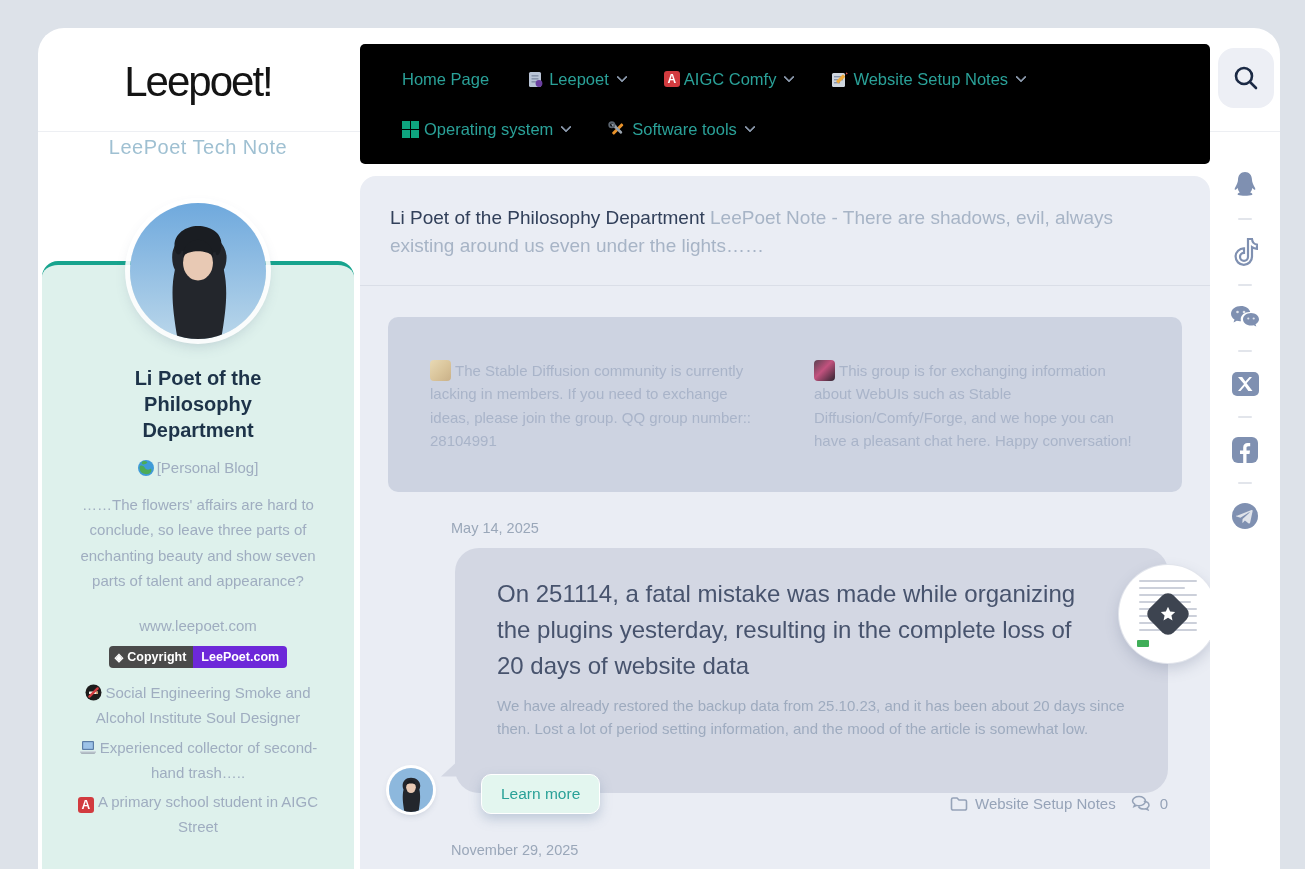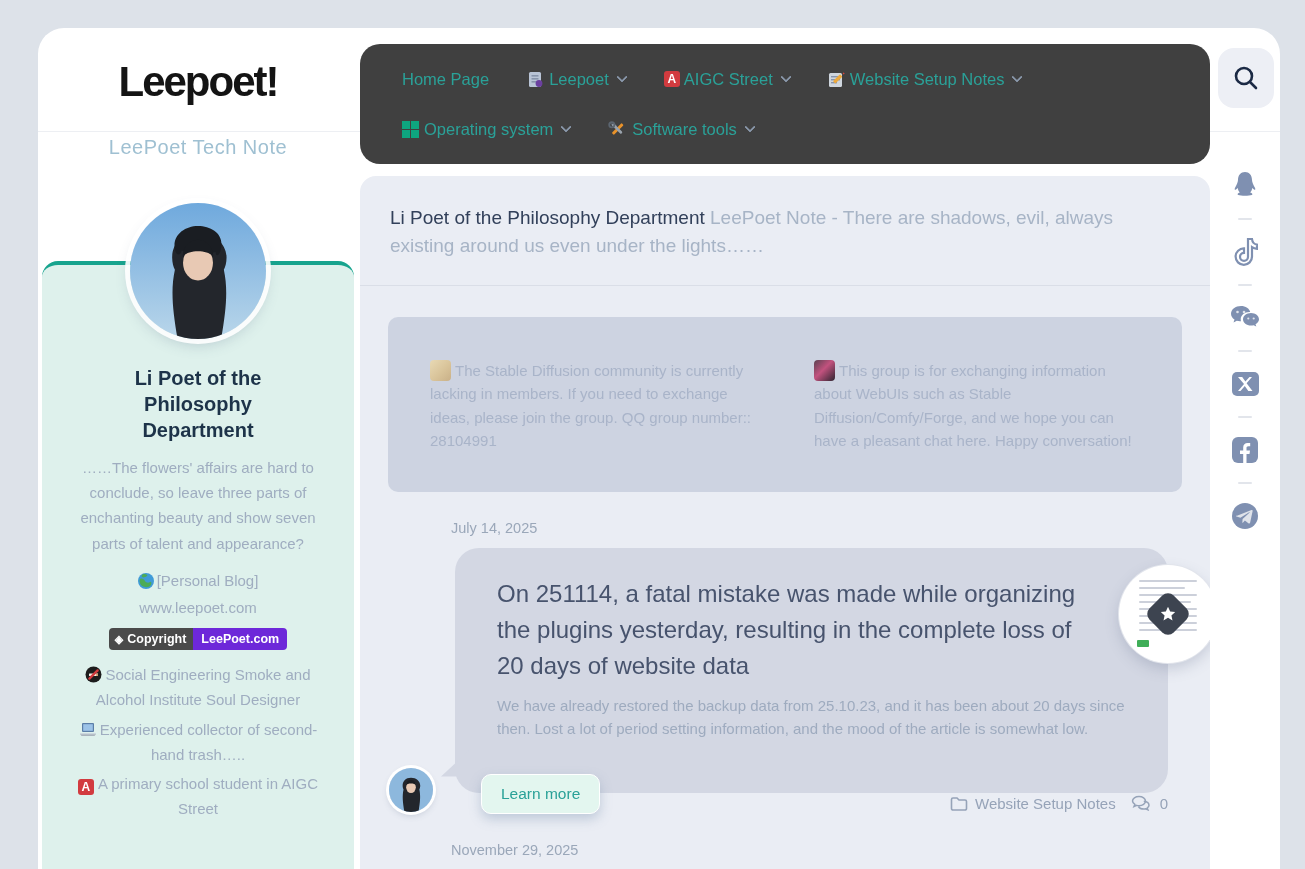--- a/index.html
+++ b/index.html
@@ -6,21 +6,21 @@
   html,body { width:1305px; height:869px; overflow:hidden; }
   body { background:#dde2e9; font-family:"Liberation Sans", sans-serif; position:relative; }
 
   .container { position:absolute; left:38px; top:28px; width:1242px; height:900px;
     background:#ffffff; border-radius:26px; overflow:hidden; }
 
   .header-divider { position:absolute; left:0; top:103px; width:100%; height:1px; background:#edeff3; z-index:0; }
 
   
   .sidebar { position:absolute; left:0; top:0; width:320px; height:900px; z-index:2; }
-  .logo { display:block; text-align:center; margin-top:30px; font-size:42px; font-weight:bold;
+  .logo { display:block; text-align:center; margin-top:30px; font-size:42px; font-weight:normal;
     letter-spacing:-2px; color:#141414; cursor:pointer; }
   .tagline { text-align:center; margin-top:30px; font-size:20px; color:#9fc0d2; letter-spacing:.5px; }
 
   .avatar-big { position:absolute; left:92px; top:175px; width:136px; height:136px; border-radius:50%;
     overflow:hidden; z-index:3; box-shadow:0 0 0 5px rgba(255,255,255,.9), 0 6px 14px rgba(80,100,130,.25); }
   .avatar-big svg { display:block; }
 
   .mint-panel { position:absolute; left:4px; top:233px; width:312px; height:634px;
     background:#def1ec; border-top:4px solid #17a48e; border-radius:16px;
     padding:100px 22px 20px 22px; text-align:center; z-index:2; }
@@ -34,21 +34,21 @@
   .copyright-badge .left .cicon { margin-right:4px; font-size:11px; }
   .copyright-badge .right { background:#6d28d9; color:#ffffff; padding:4px 8px; }
 
   .inline-ic { display:inline-block; vertical-align:-3px; margin-right:3px; line-height:0; }
   .a-badge { display:inline-block; vertical-align:-2px; margin-right:4px; width:16px; height:16px;
     background:#d23b3f; color:#fff; border-radius:3px; font-size:12px; font-weight:bold;
     line-height:16px; text-align:center; }
 
   
   .nav-pill { position:absolute; left:322px; top:16px; width:850px; height:120px;
-    background:#404040; border-radius:20px; z-index:3; padding-top:10px; }
+    background:#000000; border-radius:5px; z-index:3; padding-top:10px; }
   .nav-row { display:flex; align-items:center; gap:38px; height:50px; padding-left:42px; }
   .nav-item { display:flex; align-items:center; color:#2aa198; font-size:16.5px; cursor:pointer; white-space:nowrap; }
   .nav-item .nic { margin-right:5px; line-height:0; }
   .chev { display:inline-block; width:8px; height:8px; border-right:2px solid #8a98ab;
     border-bottom:2px solid #8a98ab; transform:rotate(45deg); margin-left:9px; margin-top:-4px; border-radius:1px; }
 
   
   .search-btn { position:absolute; left:1180px; top:20px; width:56px; height:60px;
     background:#edeff5; border-radius:16px; display:flex; align-items:center; justify-content:center;
     cursor:pointer; z-index:3; }
@@ -131,27 +131,27 @@
       <rect width="100" height="100" fill="url(#sky)"></rect>
       <path d="M50 22c-12 0-19 8-19 18 0 4 1 7 2 9-3 14-2 28 2 51h32c4-23 5-37 2-51 1-2 2-5 2-9 0-10-9-18-21-18z" fill="#23262c"></path>
       <path d="M33 34c-2-10 7-17 17-17s19 6 17 16c-1 6-4 7-4 3-6 2-20 2-25-1-1 4-4 4-5-1z" fill="#1a1d22"></path>
       <ellipse cx="50" cy="44" rx="11" ry="13" fill="#e8c9b4"></ellipse>
       <path d="M39 40c2-6 20-6 22 0 1-5-3-13-11-13s-12 8-11 13z" fill="#1a1d22"></path>
     </svg>
   </div>
 
   <div class="mint-panel">
     <h2 class="profile-name">Li Poet of the Philosophy Department</h2>
-    <p>……The flowers' affairs are hard to conclude, so leave three parts of enchanting beauty and show seven parts of talent and appearance?</p>
     <p><span class="inline-ic"><svg width="16" height="16" viewBox="0 0 16 16">
             <circle cx="8" cy="8" r="8" fill="#3f9bd8"></circle>
             <path d="M2 6c2-1 4 0 5 2s4 2 5 1 2 1 1 3c-3 4-10 2-11-2-.4-1.6-.6-3 0-4z" fill="#4cab57"></path>
             <path d="M6 1c2 0 4 1 3 2s-4 2-5 1 0-3 2-3z" fill="#4cab57"></path>
           </svg></span><span>[Personal Blog]</span></p>
-    <p style="margin-top:2px;"><span class="site-link">www.leepoet.com</span></p>
+    <p>……The flowers' affairs are hard to conclude, so leave three parts of enchanting beauty and show seven parts of talent and appearance?</p>
+    <p style="margin-top:20px;"><span class="site-link">www.leepoet.com</span></p>
     <div class="copyright-badge">
       <span class="left"><span class="cicon">◈</span><span>Copyright</span></span>
       <span class="right">LeePoet.com</span>
     </div>
     <p><span class="inline-ic"><svg width="17" height="17" viewBox="0 0 17 17">
             <circle cx="8.5" cy="8.5" r="8" fill="#1c1c1c"></circle>
             <rect x="4" y="7.5" width="9" height="2.4" rx="0.5" fill="#f5f0e6"></rect>
             <rect x="11.2" y="7.5" width="1.8" height="2.4" fill="#c96"></rect>
             <rect x="1.5" y="7.3" width="14" height="2.4" rx="1.2" transform="rotate(-45 8.5 8.5)" fill="#d23b3f"></rect>
           </svg></span><span>Social Engineering Smoke and Alcohol Institute Soul Designer</span></p>
@@ -175,21 +175,21 @@
               <rect x="4.5" y="4" width="7" height="1.6" fill="#8794ab"></rect>
               <rect x="4.5" y="7" width="7" height="1.6" fill="#8794ab"></rect>
               <rect x="4.5" y="10" width="4.5" height="1.6" fill="#8794ab"></rect>
               <circle cx="12" cy="12.5" r="3.4" fill="#6b3fa0"></circle>
             </svg></span>
         <span>Leepoet</span>
           <span class="chev"></span>
         </span>
       <span class="nav-item">
         <span class="a-badge">A</span>
-        <span>AIGC Street</span>
+        <span>AIGC Comfy</span>
           <span class="chev"></span>
         </span>
       <span class="nav-item">
         <span class="nic"><svg width="17" height="17" viewBox="0 0 17 17">
               <rect x="1" y="2" width="13" height="14" rx="1.5" fill="#cfd6de"></rect>
               <rect x="3" y="5" width="9" height="1.4" fill="#8794ab"></rect>
               <rect x="3" y="8" width="9" height="1.4" fill="#8794ab"></rect>
               <rect x="3" y="11" width="6" height="1.4" fill="#8794ab"></rect>
               <rect x="8" y="3.2" width="3.4" height="10" rx="0.8" transform="rotate(45 10 8)" fill="#eda93c"></rect>
               <path d="M15.2 1.2l1.6 1.6-2 .6z" fill="#d8453c"></path>
@@ -238,21 +238,21 @@
 
     <div class="notice-box">
       <div class="notice">
         <span class="mini-ava tan"></span><span>The Stable Diffusion community is currently lacking in members. If you need to exchange ideas, please join the group. QQ group number:: 28104991</span>
       </div>
       <div class="notice">
         <span class="mini-ava dark"></span><span>This group is for exchanging information about WebUIs such as Stable Diffusion/Comfy/Forge, and we hope you can have a pleasant chat here. Happy conversation!</span>
       </div>
     </div>
 
-    <div class="post-date">July 14, 2025</div>
+    <div class="post-date">May 14, 2025</div>
 
     <article class="post">
       <div class="bubble">
         <div class="bubble-tail"></div>
         <h2 class="post-title">On 251114, a fatal mistake was made while organizing the plugins yesterday, resulting in the complete loss of 20 days of website data</h2>
         <p class="post-excerpt">We have already restored the backup data from 25.10.23, and it has been about 20 days since then. Lost a lot of period setting information, and the mood of the article is somewhat low.</p>
         <div class="post-thumb">
           <div class="thumb-page">
             <i></i>
               <i></i>

